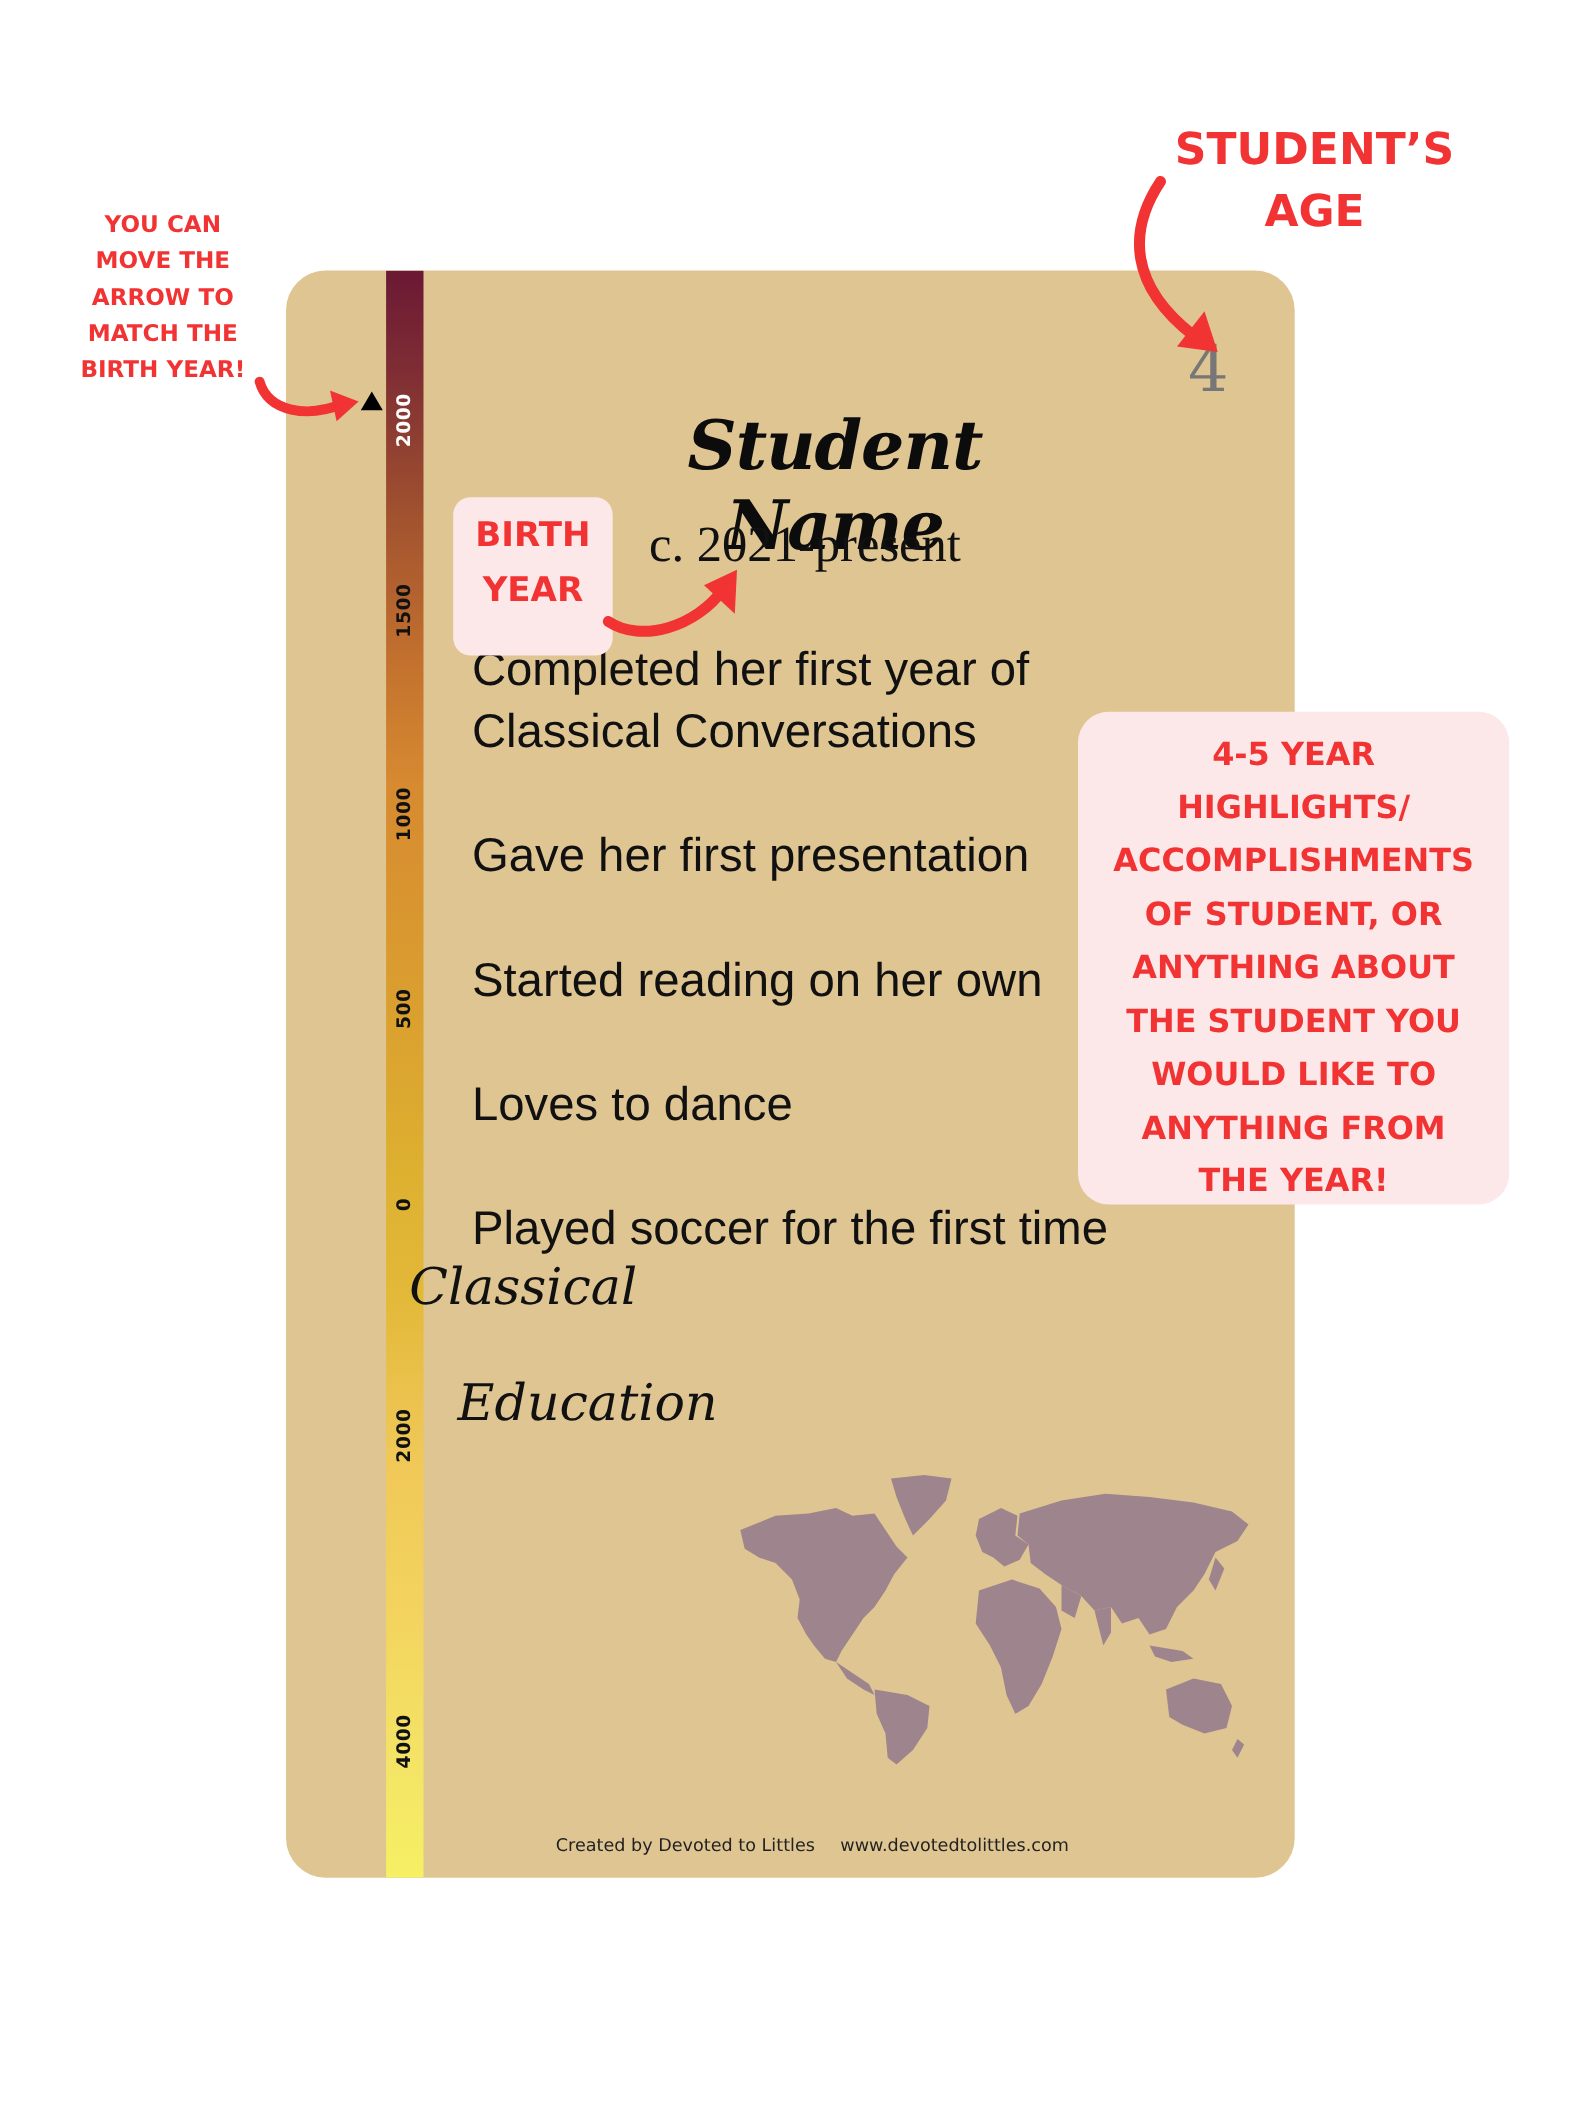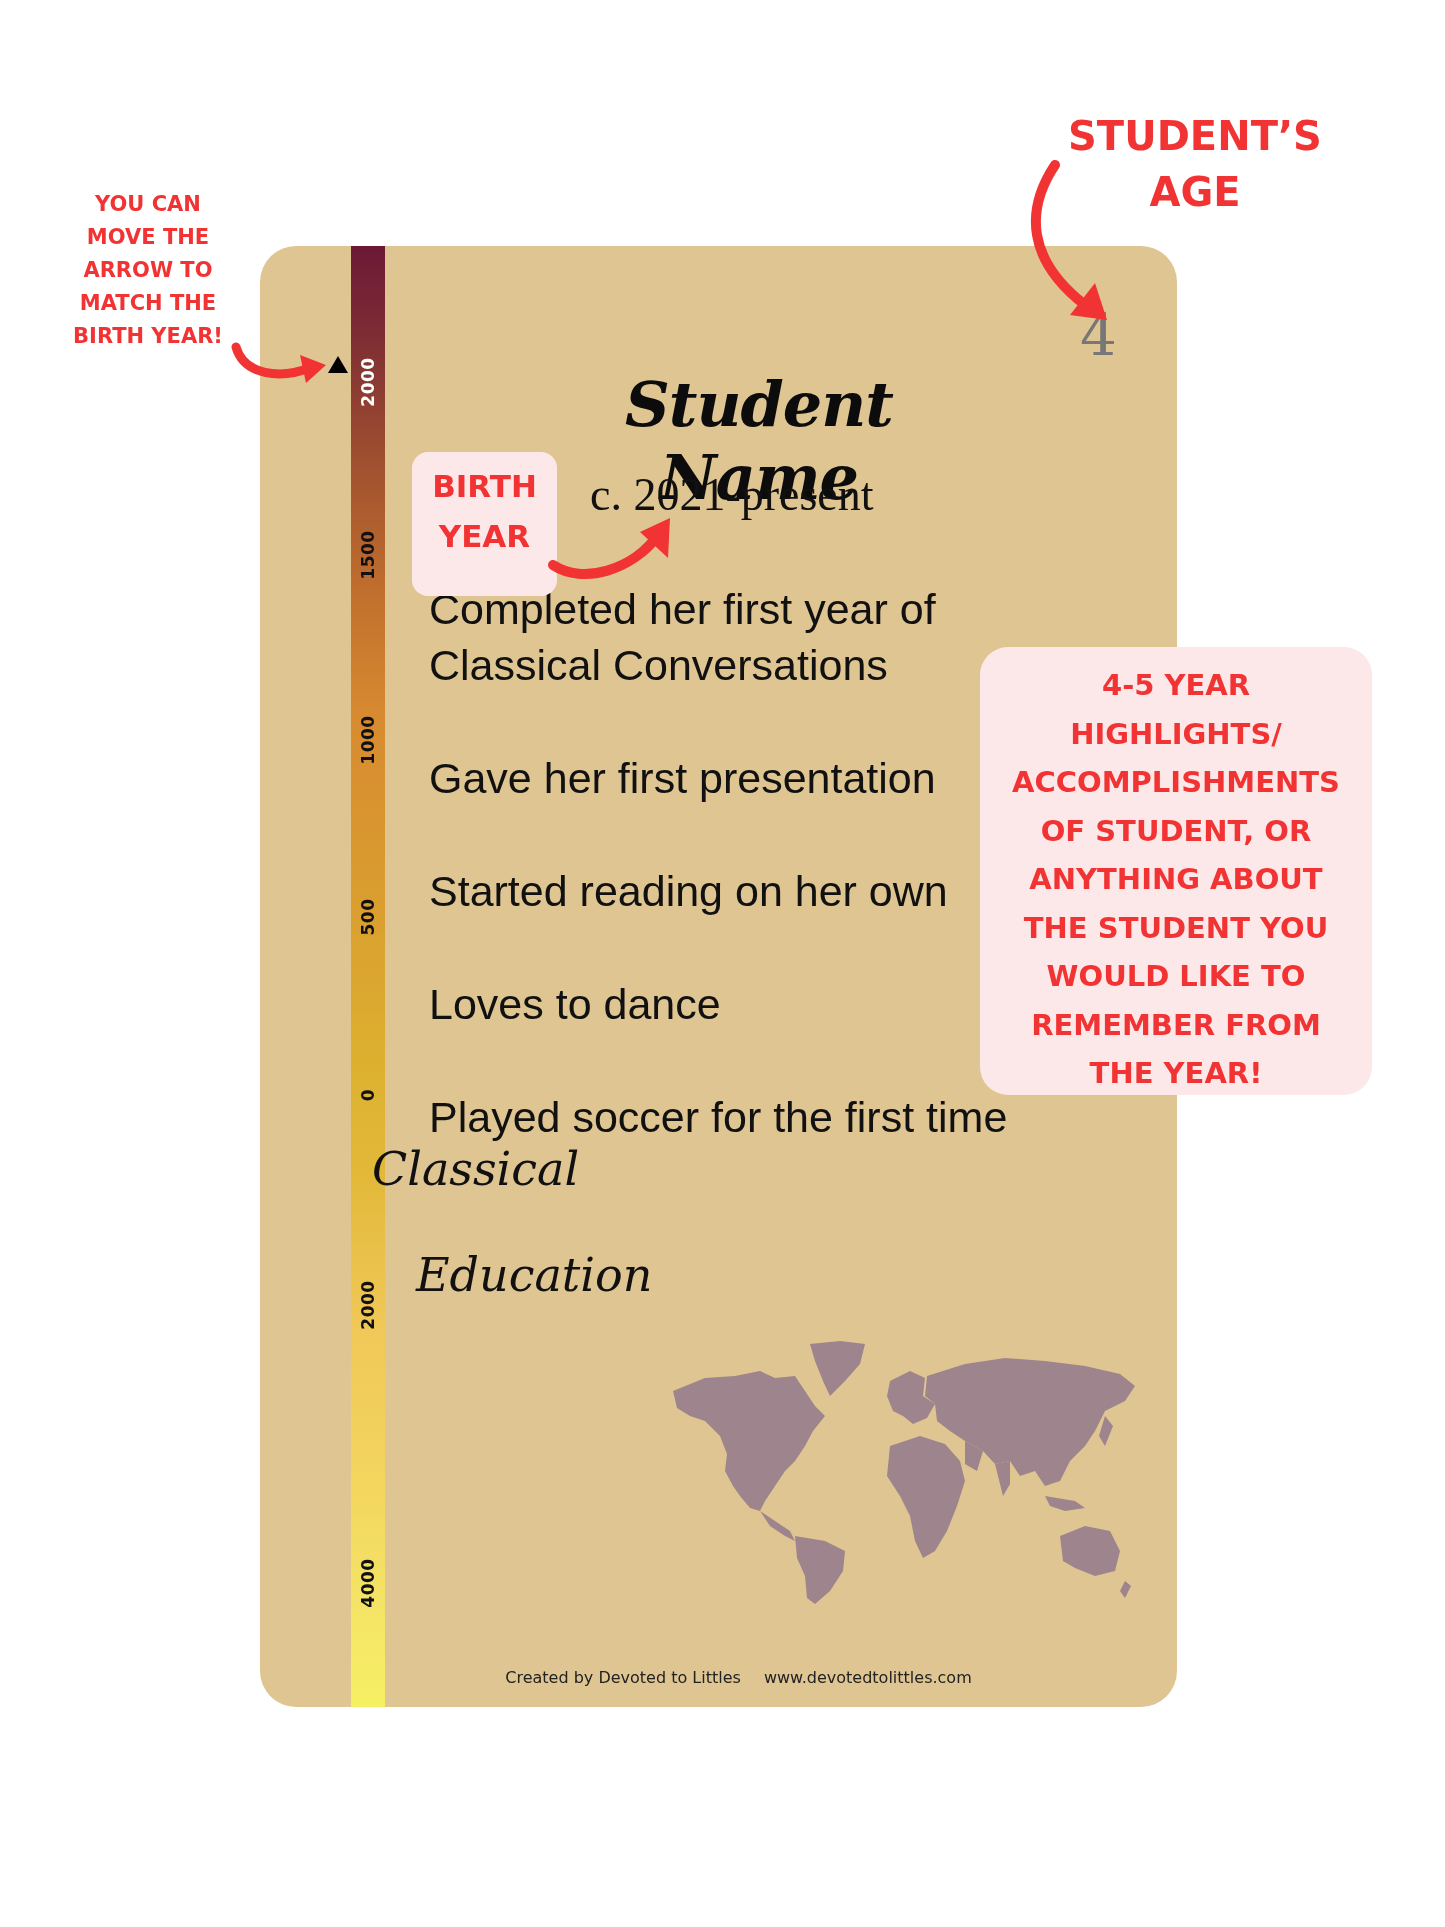--- a/index.html
+++ b/index.html
@@ -113,21 +113,21 @@
 </div>
 
 <div class="abs note callout">
   <div>4-5 YEAR</div>
   <div>HIGHLIGHTS/</div>
   <div>ACCOMPLISHMENTS</div>
   <div>OF STUDENT, OR</div>
   <div>ANYTHING ABOUT</div>
   <div>THE STUDENT YOU</div>
   <div>WOULD LIKE TO</div>
-  <div>REMEMBER FROM</div>
+  <div>ANYTHING FROM</div>
   <div>THE YEAR!</div>
 </div>
 
 <svg class="arrow" style="left:230px;top:335px;" width="100" height="60">
   <path d="M6,12 C14,40 50,45 82,32" stroke="#F23333" stroke-width="9" fill="none" stroke-linecap="round"></path>
   <path d="M70,20 L96,30 L76,48 Z" fill="#F23333"></path>
 </svg>
 <svg class="arrow" style="left:1015px;top:155px;" width="100" height="175">
   <path d="M40,10 C10,55 12,105 70,150" stroke="#F23333" stroke-width="10" fill="none" stroke-linecap="round"></path>
   <path d="M55,160 L92,165 L80,128 Z" fill="#F23333"></path>

